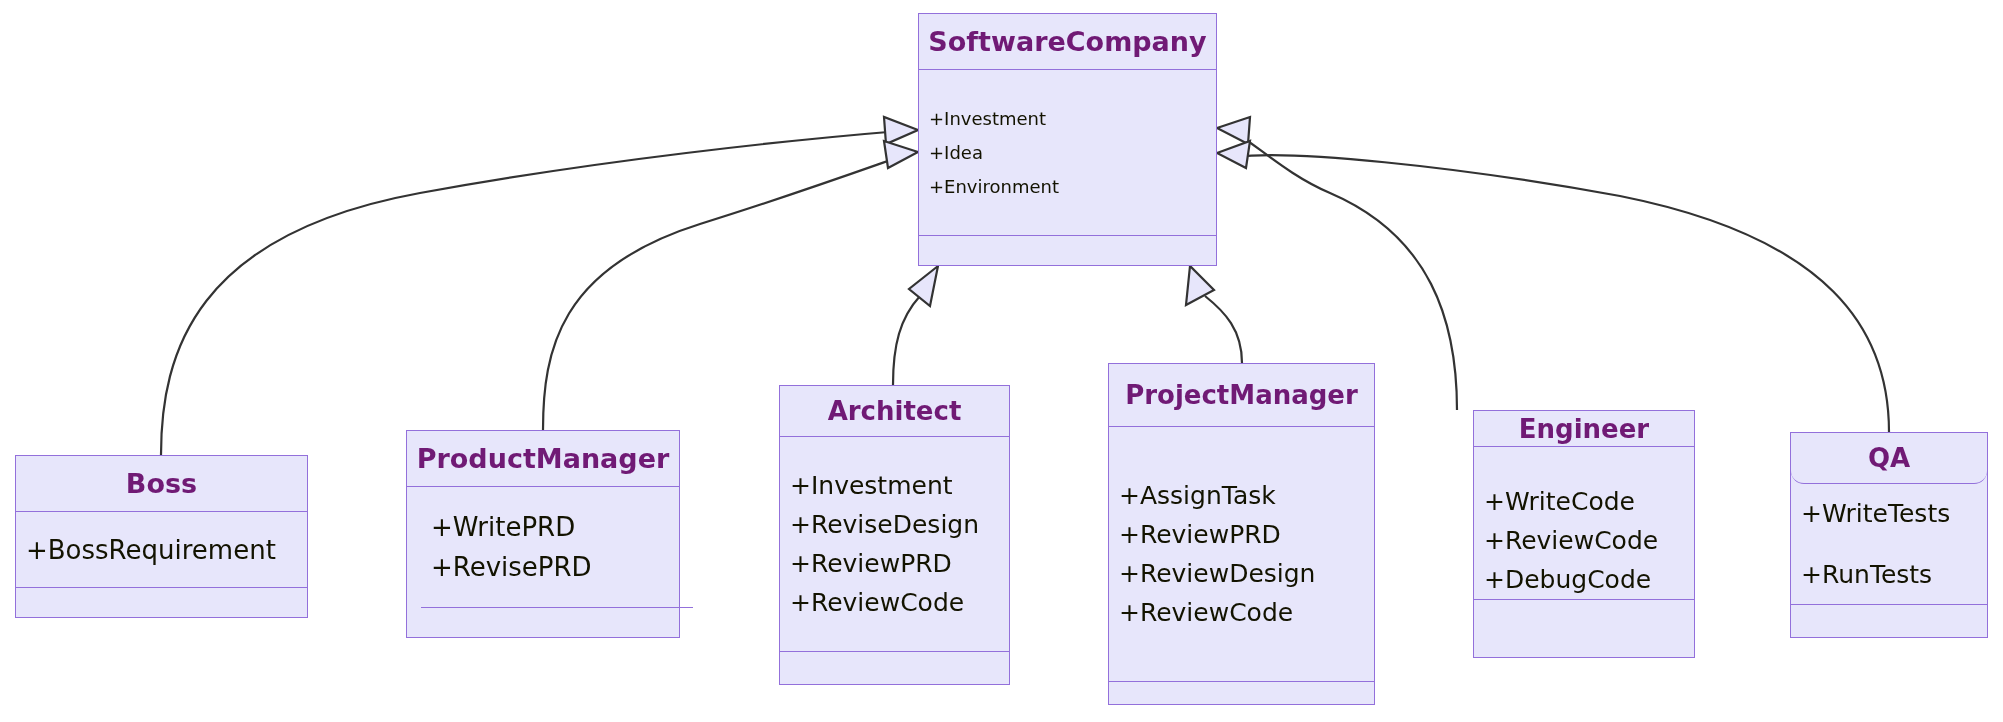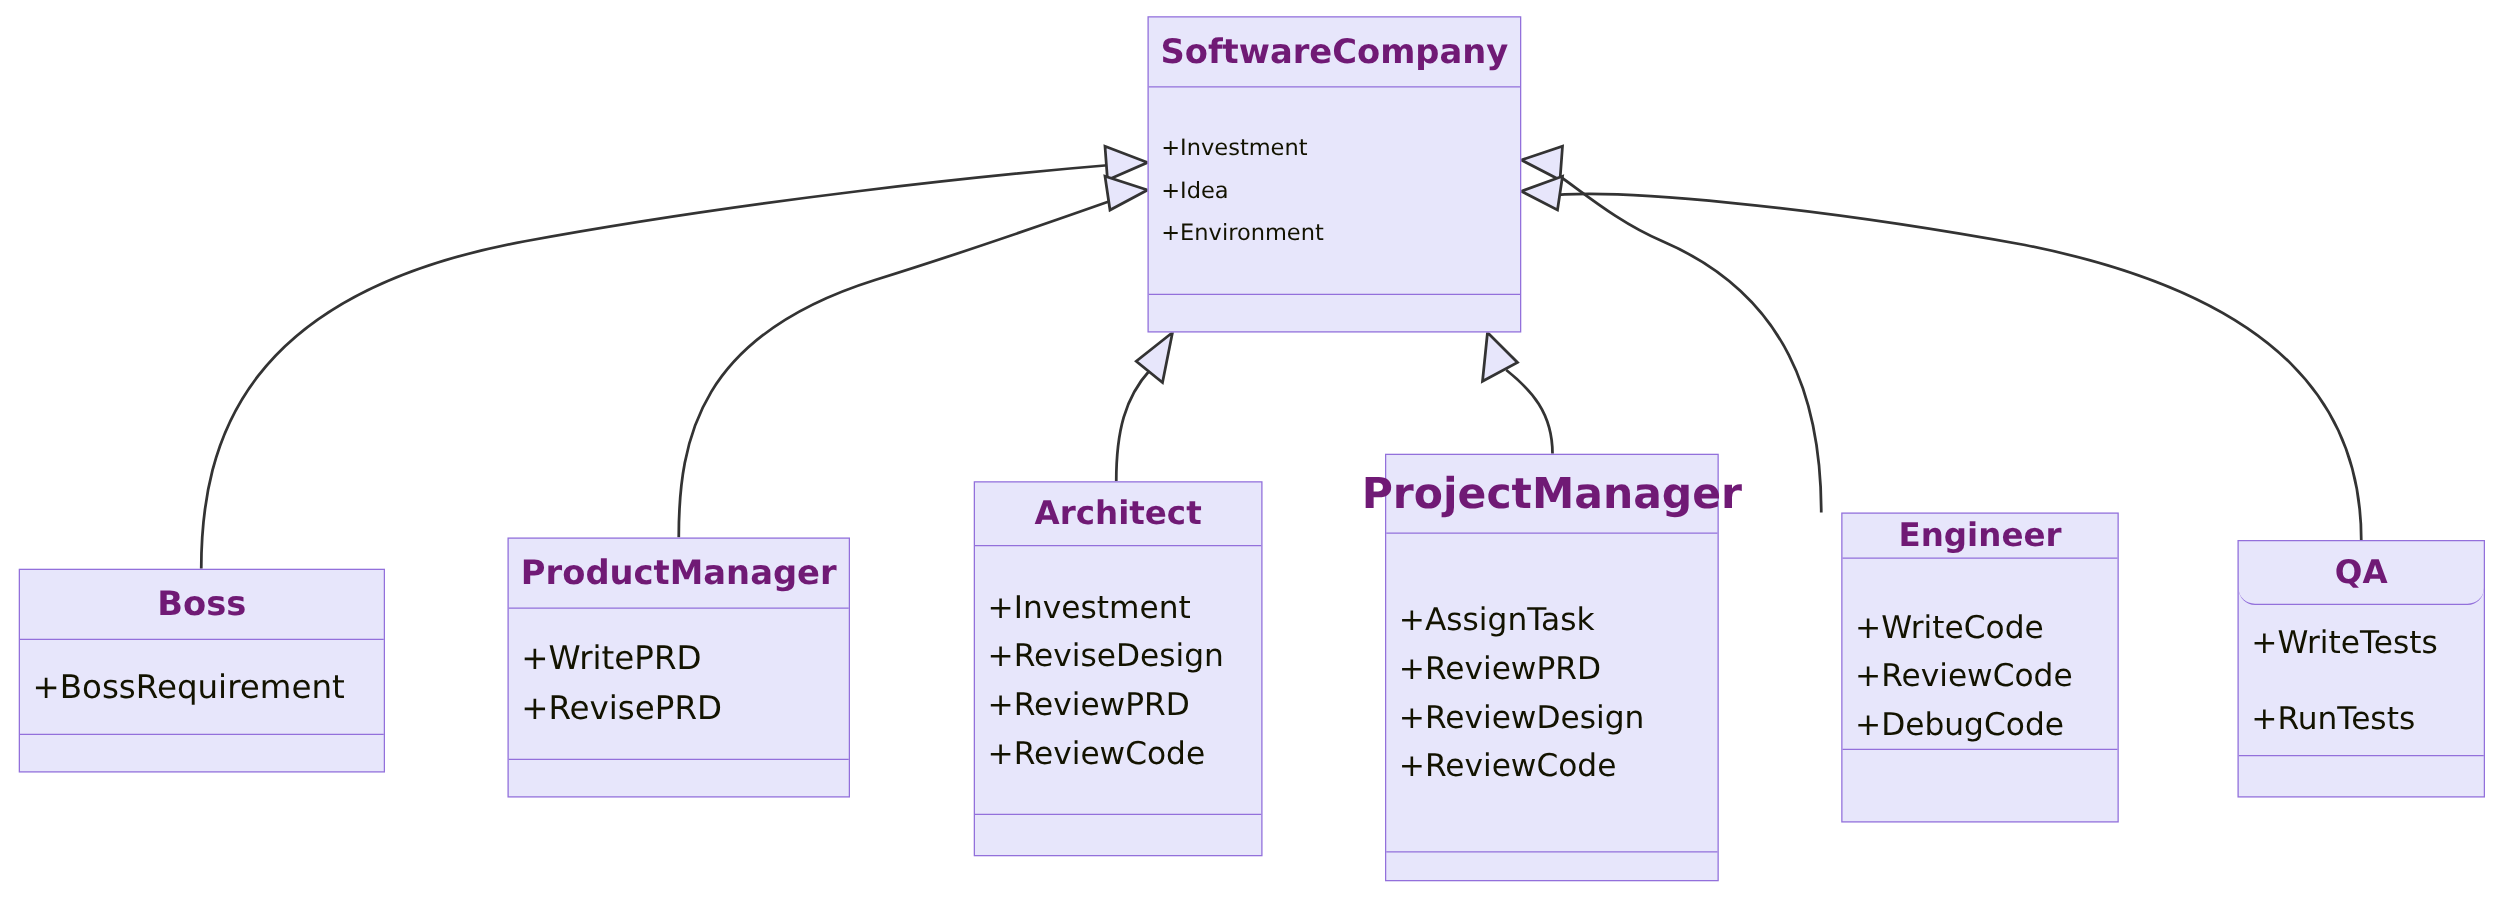--- a/index.html
+++ b/index.html
@@ -70,30 +70,30 @@
   .c-softwarecompany .class-members { height: 166px; padding: 0 10px; }
   .c-softwarecompany .member-row    { font-size: 18px; padding: 8px 0; }
 
   .c-boss { left: 15px; top: 455px; width: 293px; height: 163px; }
   .c-boss .class-title   { height: 56px; font-size: 27px; }
   .c-boss .class-members { height: 76px; padding: 0 10px; }
   .c-boss .member-row    { font-size: 26px; padding: 7px 0; }
 
   .c-productmanager { left: 406px; top: 430px; width: 274px; height: 208px; }
   .c-productmanager .class-title   { height: 56px; font-size: 27px; }
-  .c-productmanager .class-members { height: 121px; padding: 0 10px; }
+  .c-productmanager .class-members { height: 121px; padding: 0 10px; margin-left: 14px; }
   .c-productmanager .member-row    { font-size: 26px; padding: 7px 0; }
 
   .c-architect { left: 779px; top: 385px; width: 231px; height: 300px; }
   .c-architect .class-title   { height: 51px; font-size: 26px; }
   .c-architect .class-members { height: 215px; padding: 0 10px; }
   .c-architect .member-row    { font-size: 25px; padding: 7px 0; }
 
   .c-projectmanager { left: 1108px; top: 363px; width: 267px; height: 342px; }
-  .c-projectmanager .class-title   { height: 64px; font-size: 34px; }
+  .c-projectmanager .class-title   { height: 64px; font-size: 26px; }
   .c-projectmanager .class-members { height: 257px; padding: 0 10px; }
   .c-projectmanager .member-row    { font-size: 25px; padding: 7px 0; }
 
   .c-engineer { left: 1473px; top: 410px; width: 222px; height: 248px; gap: 35px; }
   .c-engineer .class-title   { height: 51px; font-size: 26px; }
   .c-engineer .class-members { height: 163px; padding: 0 10px; }
   .c-engineer .member-row    { font-size: 25px; padding: 7px 0; }
 
   .c-qa { left: 1790px; top: 432px; width: 198px; height: 206px; }
   .c-qa .class-title   { height: 51px; font-size: 26px; border-radius: 13px; }

